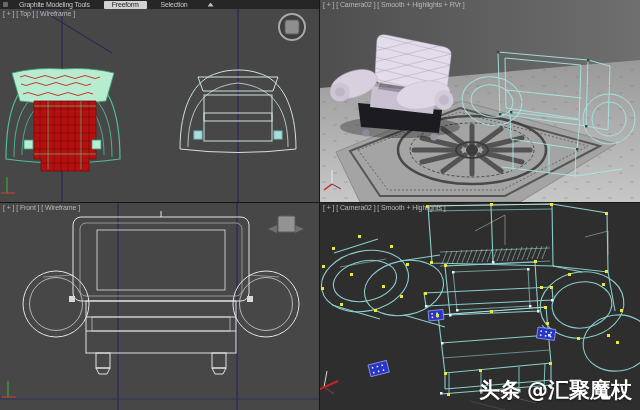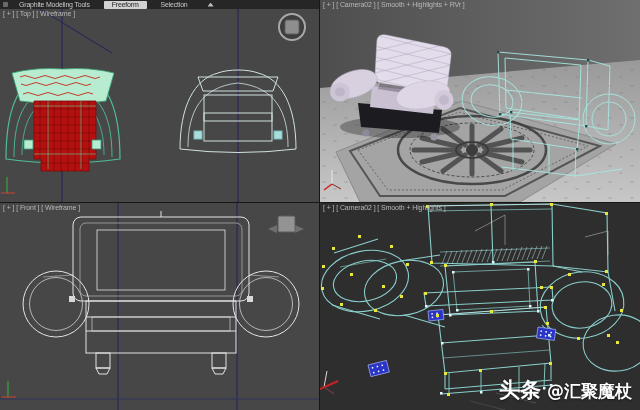--- a/index.html
+++ b/index.html
@@ -22,21 +22,21 @@
   .vp-label{position:absolute;font-size:7px;line-height:8px;color:var(--color-label-text);
             letter-spacing:-0.1px;z-index:4;white-space:nowrap;}
   #label-tl{left:3px;top:10px;}
   #label-tr{left:3px;top:1px;}
   #label-bl{left:3px;top:1px;}
   #label-br{left:3px;top:1px;}
   .watermark{position:absolute;right:8px;bottom:6px;z-index:6;color:var(--color-watermark-text);
              font-family:"DejaVu Sans","Liberation Sans",sans-serif;
              text-shadow:0 1px 2px rgba(0,0,0,.6);white-space:nowrap;}
   .watermark .brand{font-size:21px;font-weight:900;margin-right:6px;}
-  .watermark .handle{font-size:17px;font-weight:700;}
+  .watermark .handle{font-size:21px;font-weight:700;}
   
   .s-grid{stroke:var(--color-grid-blue);stroke-width:1;}
   .s-teal{stroke:var(--color-wireframe-teal);fill:none;}
   .f-mint{fill:var(--color-selection-mint);}
   .f-red{fill:var(--color-selection-red);}
   .s-white{stroke:var(--color-wireframe-white);fill:none;}
   .s-cyan{stroke:var(--color-wireframe-cyan);fill:none;}
   .v-yellow{fill:var(--color-vertex-yellow);}
   .v-cyan{fill:#dffcfc;}
   .f-gizmo{fill:var(--color-gizmo-blue);}

